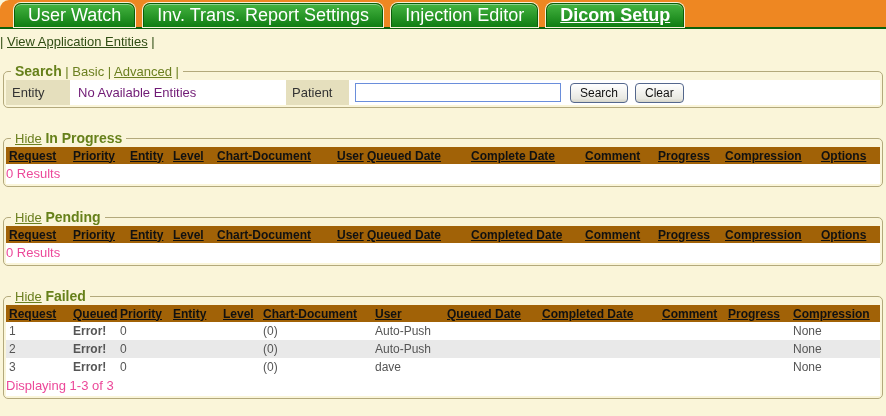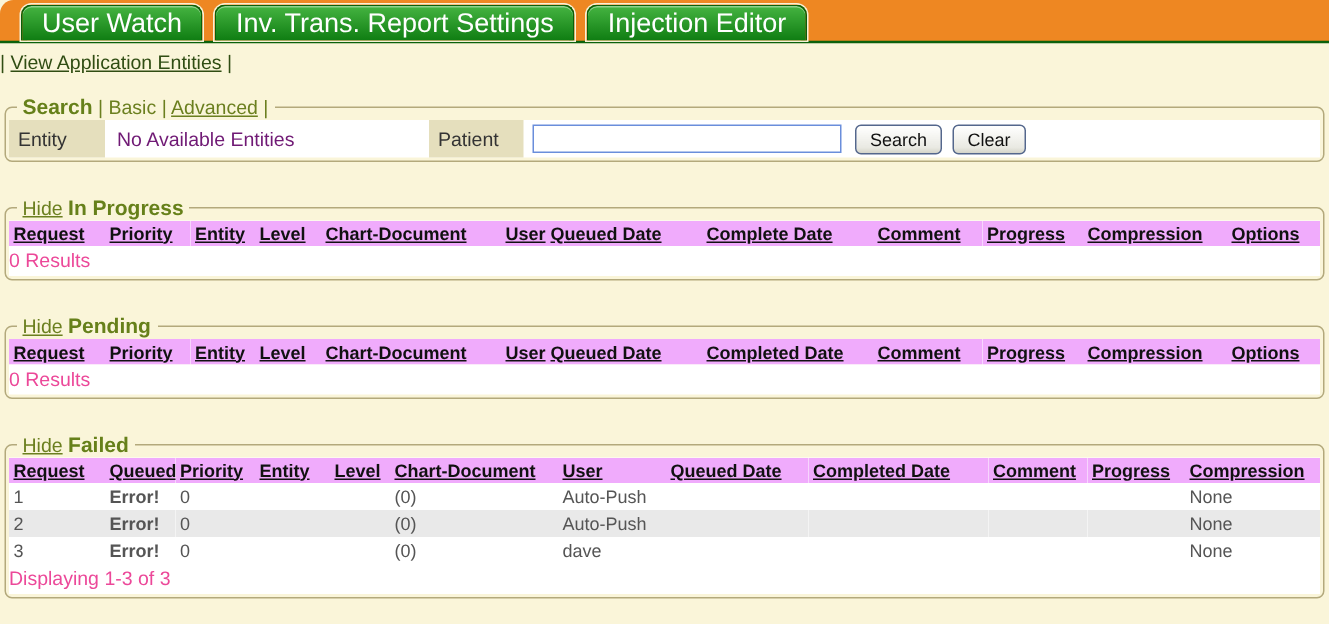--- a/index.html
+++ b/index.html
@@ -78,21 +78,21 @@
     border:1px solid #54678c; border-radius:4px; cursor:pointer;
   }
   .xp-btn + .xp-btn { margin-left:7px; }
 
   
   .section { margin-top:22px; }
   table.grid {
     width:100%; border-collapse:collapse; table-layout:fixed;
     background:#fff; font-size:12px;
   }
-  table.grid thead tr { background:#f0abfc; }
+  table.grid thead tr { background:#a16207; }
   table.grid th {
     font-weight:bold; text-decoration:underline; text-align:left;
     padding:1px 3px; color:#111; white-space:nowrap; overflow:hidden;
     height:17px; cursor:pointer;
   }
   table.grid td {
     padding:1px 3px; color:#555; height:18px;
     white-space:nowrap; overflow:hidden;
   }
   table.grid tbody tr:nth-child(even) { background:#e9e9e9; }
@@ -102,20 +102,21 @@
     font-size:13px; padding:2px 0 3px 0;
   }
 </style>
 </head>
 <body>
 
 <div class="tabbar">
   <div class="tab">User Watch</div>
   <div class="tab">Inv. Trans. Report Settings</div>
   <div class="tab">Injection Editor</div>
+  <div class="tab active">Dicom Setup</div>
 </div>
 
 <div class="toplink-row">
   <span>|</span>
   <a>View Application Entities</a>
   <span>|</span>
 </div>
 
 <fieldset id="search-fieldset">
   <legend>

